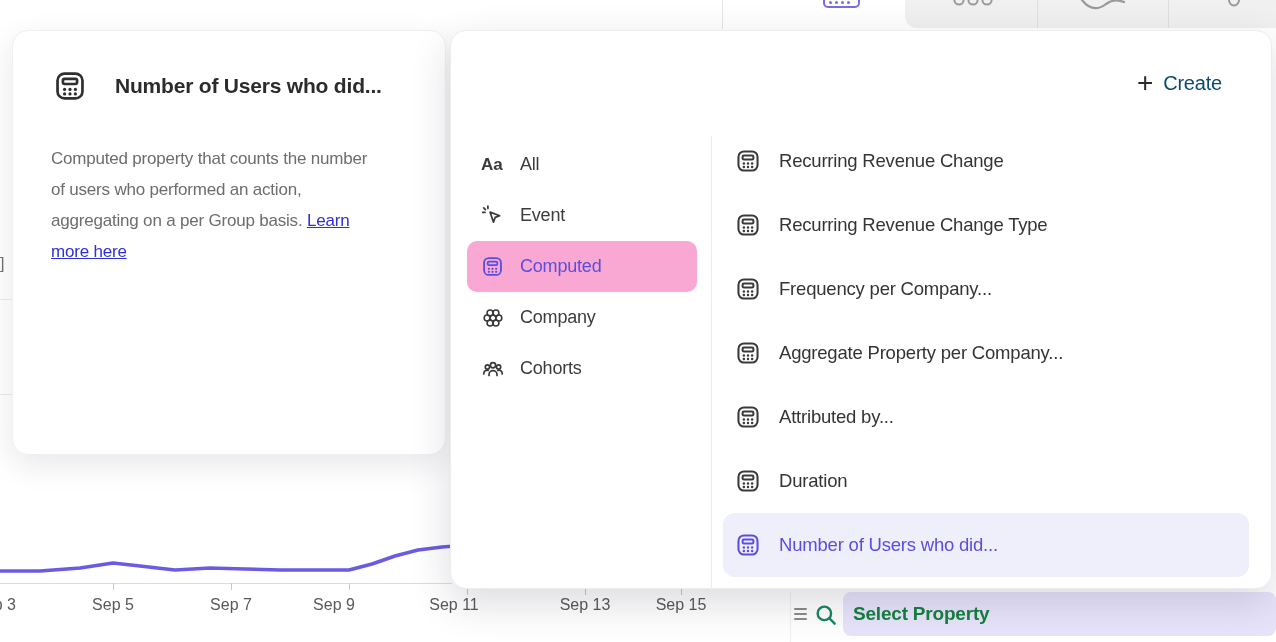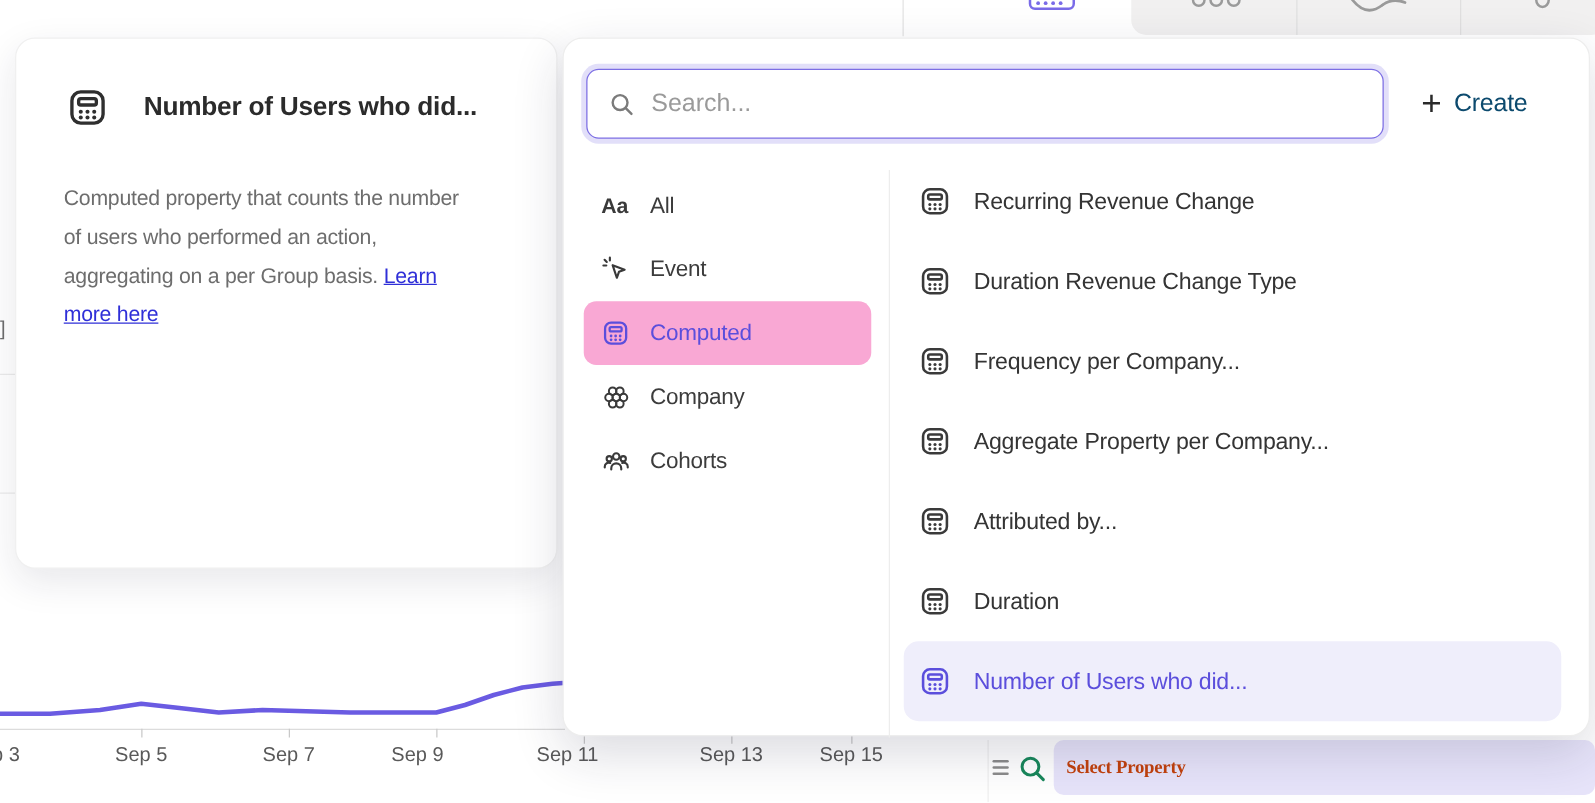--- a/index.html
+++ b/index.html
@@ -27,21 +27,21 @@
   .x-label { position:absolute; top:596px; width:80px; text-align:center; font-size:16px; color:#595959; letter-spacing:0; }
   .left-artifact-text { position:absolute; left:0; top:255px; font-size:16px; color:#6e6e6e; }
   .hairline { position:absolute; left:0; width:13px; height:1px; background:#ebebeb; }
   .hl1 { top:299px; } .hl2 { top:394px; }
   
   .qb-edge { position:absolute; left:790px; top:592px; width:1px; height:50px; background:#f0f0f0; }
   .drag-handle { position:absolute; left:794px; top:608px; display:flex; flex-direction:column; gap:3px; }
   .drag-handle i { width:13px; height:2px; border-radius:1px; background:#8b8b8b; }
   .qb-search-icon { position:absolute; left:813px; top:602px; color:#17875A; }
   .select-property-pill { position:absolute; left:843px; top:592px; width:433px; height:44px; background:#E7E4FA; border-radius:8px; display:flex; align-items:center; padding-left:10px; }
-  .select-property-pill span { color:#c2410c; font-size:15px; font-weight:600;font-family:Liberation Serif, serif; }
+  .select-property-pill span { color:#15803d; font-size:19px; font-weight:600; }
   
   .tooltip-card { position:absolute; left:12px; top:30px; width:434px; height:425px; background:#fff; border:1px solid #f0f0f0; border-radius:16px; box-shadow:0 10px 30px rgba(30,30,60,0.10); }
   .tooltip-head { position:absolute; left:40px; top:38px; display:flex; align-items:center; gap:28px; }
   .tooltip-head .big-calc { color:#2f2f2f; }
   .tooltip-title { font-size:21px; font-weight:700; color:#2b2b2b; }
   .tooltip-desc { position:absolute; left:38px; top:112px; width:322px; font-size:17px; line-height:31px; color:#6d6d6d; }
   .tooltip-desc a { color:#2F2FD8; text-decoration:underline; }
   
   .picker-panel { position:absolute; left:450px; top:30px; width:822px; height:559px; background:#fff; border:1px solid #ededed; border-radius:16px; box-shadow:0 14px 40px rgba(30,30,60,0.16); }
   .search-wrap { position:absolute; left:18px; top:24px; width:638px; height:56px; border:1.6px solid #7C6EE4; border-radius:10px; box-shadow:0 0 0 4px rgba(124,110,228,0.22); display:flex; align-items:center; gap:12px; padding-left:16px; background:#fff; }
@@ -160,29 +160,20 @@
       <span class="tooltip-title">Number of Users who did...</span>
     </div>
     <div class="tooltip-desc">
       <span>Computed property that counts the number of users who performed an action, aggregating on a per Group basis.</span>
       <a href="#">Learn more here</a>
     </div>
   </div>
 
   <div class="picker-panel">
 
-    <div class="search-wrap">
-      <span class="mag">
-        <svg width="23" height="23" viewBox="0 0 24 24" fill="none" stroke="currentColor" stroke-width="2" stroke-linecap="round">
-          <circle cx="10.5" cy="10.5" r="6.2"></circle>
-            <path d="M15.2 15.2 L20 20"></path>
-        </svg>
-      </span>
-      <input type="text" placeholder="Search..." style="">
-    </div>
 
     <div class="create-btn">
       <span class="plus">+</span>
       <span class="lbl">Create</span>
     </div>
 
     <div class="cat-col">
       <div class="cat-row">
         <span class="cicon">
           <span class="aa-glyph">Aa</span>
@@ -274,21 +265,21 @@
               <g fill="currentColor" stroke="none">
                 <circle cx="8.2" cy="14.4" r="1.15"></circle>
                 <circle cx="12" cy="14.4" r="1.15"></circle>
                 <circle cx="15.8" cy="14.4" r="1.15"></circle>
                 <circle cx="8.2" cy="17.6" r="1.15"></circle>
                 <circle cx="12" cy="17.6" r="1.15"></circle>
                 <circle cx="15.8" cy="17.6" r="1.15"></circle>
               </g>
             </svg>
         </span>
-        <span class="plabel">Duration Revenue Change Type</span>
+        <span class="plabel">Recurring Revenue Change Type</span>
       </div>
       <div class="prop-row">
         <span class="picon">
           <svg width="26" height="26" viewBox="0 0 24 24" fill="none" stroke="currentColor" stroke-width="1.9">
               <rect x="3.2" y="3.2" width="17.6" height="17.6" rx="5"></rect>
               <rect x="7" y="7" width="10" height="3.6" rx="1.2"></rect>
               <g fill="currentColor" stroke="none">
                 <circle cx="8.2" cy="14.4" r="1.15"></circle>
                 <circle cx="12" cy="14.4" r="1.15"></circle>
                 <circle cx="15.8" cy="14.4" r="1.15"></circle>

